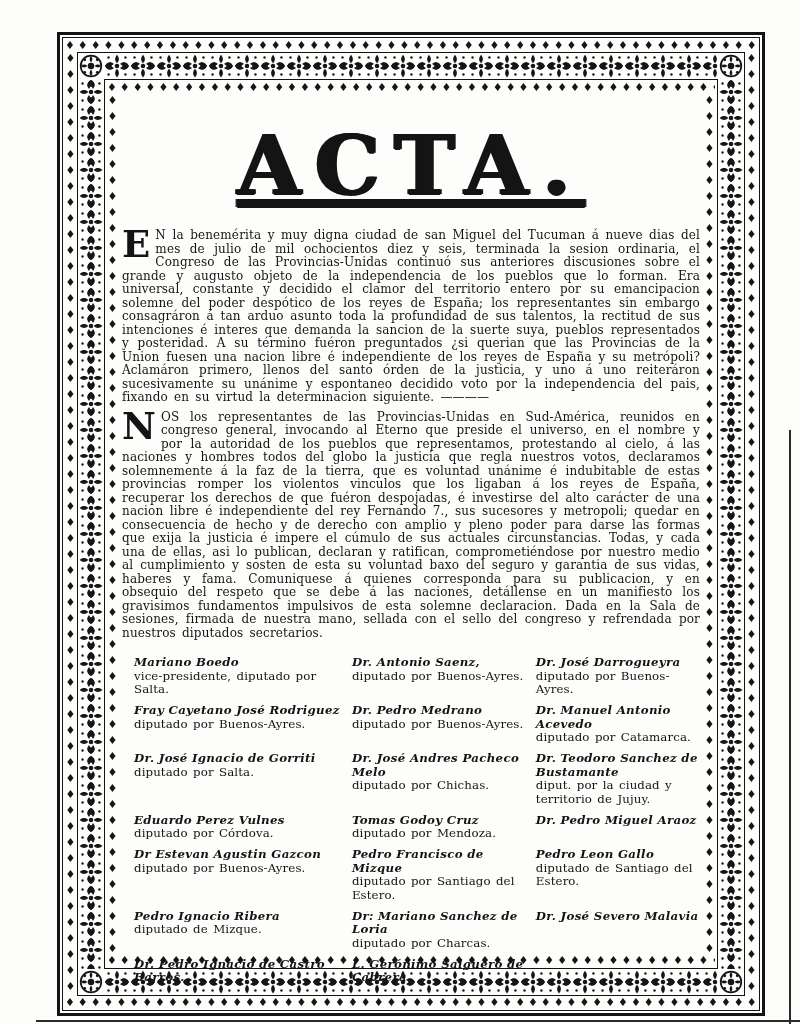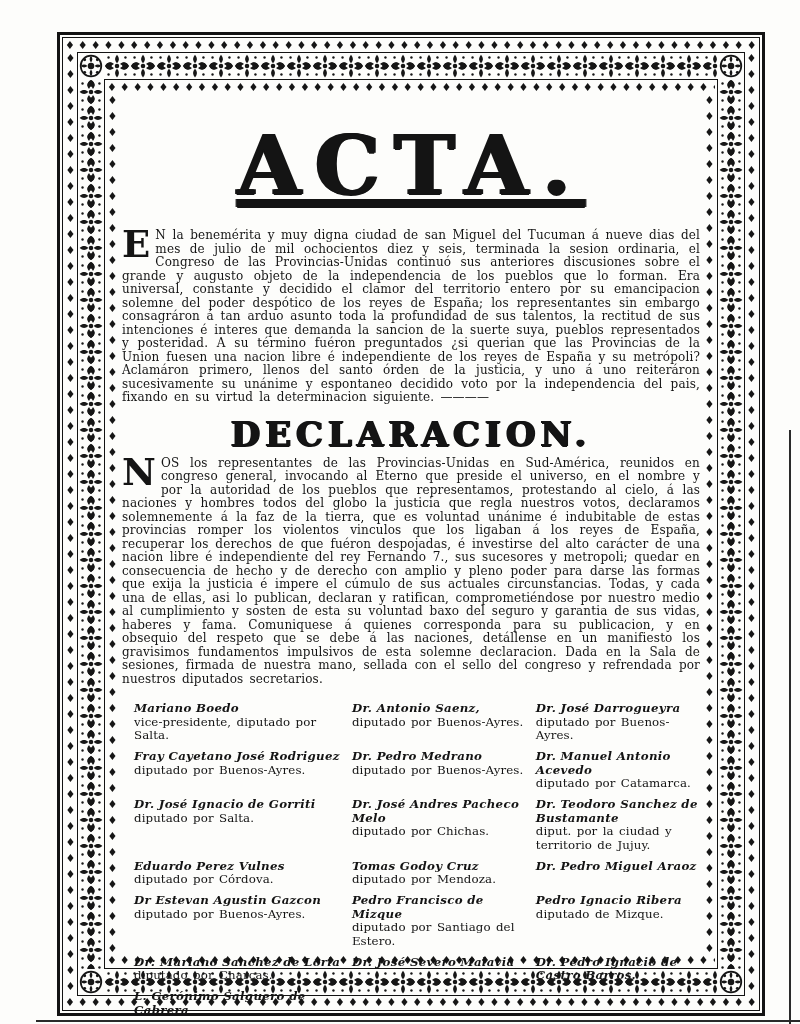--- a/index.html
+++ b/index.html
@@ -515,21 +515,20 @@
     <div class="diamonds h d-bottom-inner">♦♦♦♦♦♦♦♦♦♦♦♦♦♦♦♦♦♦♦♦♦♦♦♦♦♦♦♦♦♦♦♦♦♦♦♦♦♦♦♦♦♦♦♦♦♦♦♦♦♦♦♦♦♦♦</div>
     <div class="diamonds v d-left-inner">♦♦♦♦♦♦♦♦♦♦♦♦♦♦♦♦♦♦♦♦♦♦♦♦♦♦♦♦♦♦♦♦♦♦♦♦♦♦♦♦♦♦♦♦♦♦♦♦♦♦♦♦♦♦♦♦♦♦♦♦♦♦♦♦♦♦♦♦♦♦♦♦♦♦♦♦♦♦</div>
     <div class="diamonds v d-right-inner">♦♦♦♦♦♦♦♦♦♦♦♦♦♦♦♦♦♦♦♦♦♦♦♦♦♦♦♦♦♦♦♦♦♦♦♦♦♦♦♦♦♦♦♦♦♦♦♦♦♦♦♦♦♦♦♦♦♦♦♦♦♦♦♦♦♦♦♦♦♦♦♦♦♦♦♦♦♦</div>
   </div>
 
   <main class="content">
     <h1 class="doc-title">ACTA.</h1>
 
     <p class="body-text"><span class="dropcap">E</span><span>N la benemérita y muy digna ciudad de san Miguel del Tucuman á nueve dias del mes de julio de mil ochocientos diez y seis, terminada la sesion ordinaria, el Congreso de las Provincias-Unidas continuó sus anteriores discusiones sobre el grande y augusto objeto de la independencia de los pueblos que lo forman. Era universal, constante y decidido el clamor del territorio entero por su emancipacion solemne del poder despótico de los reyes de España; los representantes sin embargo consagráron á tan arduo asunto toda la profundidad de sus talentos, la rectitud de sus intenciones é interes que demanda la sancion de la suerte suya, pueblos representados y posteridad. A su término fuéron preguntados ¿si querian que las Provincias de la Union fuesen una nacion libre é independiente de los reyes de España y su metrópoli? Aclamáron primero, llenos del santo órden de la justicia, y uno á uno reiteráron sucesivamente su unánime y espontaneo decidido voto por la independencia del pais, fixando en su virtud la determinacion siguiente. ————</span></p>
 
-    <h2 class="decl-heading">DECLARACION.</h2>
 
     <p class="body-text"><span class="dropcap">N</span><span>OS los representantes de las Provincias-Unidas en Sud-América, reunidos en congreso general, invocando al Eterno que preside el universo, en el nombre y por la autoridad de los pueblos que representamos, protestando al cielo, á las naciones y hombres todos del globo la justicia que regla nuestros votos, declaramos solemnemente á la faz de la tierra, que es voluntad unánime é indubitable de estas provincias romper los violentos vinculos que los ligaban á los reyes de España, recuperar los derechos de que fuéron despojadas, é investirse del alto carácter de una nacion libre é independiente del rey Fernando 7., sus sucesores y metropoli; quedar en consecuencia de hecho y de derecho con amplio y pleno poder para darse las formas que exija la justicia é impere el cúmulo de sus actuales circunstancias. Todas, y cada una de ellas, asi lo publican, declaran y ratifican, comprometiéndose por nuestro medio al cumplimiento y sosten de esta su voluntad baxo del seguro y garantia de sus vidas, haberes y fama. Comuniquese á quienes corresponda para su publicacion, y en obsequio del respeto que se debe á las naciones, detállense en un manifiesto los gravisimos fundamentos impulsivos de esta solemne declaracion. Dada en la Sala de sesiones, firmada de nuestra mano, sellada con el sello del congreso y refrendada por nuestros diputados secretarios.</span></p>
 
     <div class="signatories">
 
 
         <div class="signatory">
           <div class="sig-name">Mariano Boedo</div>
           <div class="sig-role">vice-presidente, diputado por Salta.</div>
         </div>
@@ -591,20 +590,24 @@
         <div class="signatory">
           <div class="sig-name">Dr Estevan Agustin Gazcon</div>
           <div class="sig-role">diputado por Buenos-Ayres.</div>
         </div>
 
         <div class="signatory">
           <div class="sig-name">Pedro Francisco de Mizque</div>
           <div class="sig-role">diputado por Santiago del Estero.</div>
         </div>
 
+        <div class="signatory">
+          <div class="sig-name">Pedro Leon Gallo</div>
+          <div class="sig-role">diputado de Santiago del Estero.</div>
+        </div>
 
         <div class="signatory">
           <div class="sig-name">Pedro Ignacio Ribera</div>
           <div class="sig-role">diputado de Mizque.</div>
         </div>
 
         <div class="signatory">
           <div class="sig-name">Dr: Mariano Sanchez de Loria</div>
           <div class="sig-role">diputado por Charcas.</div>
         </div>

